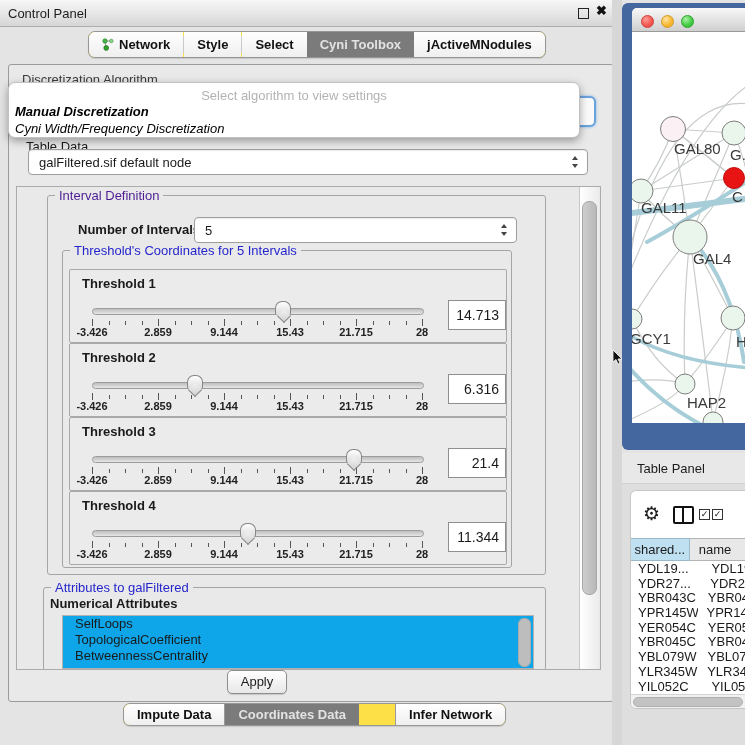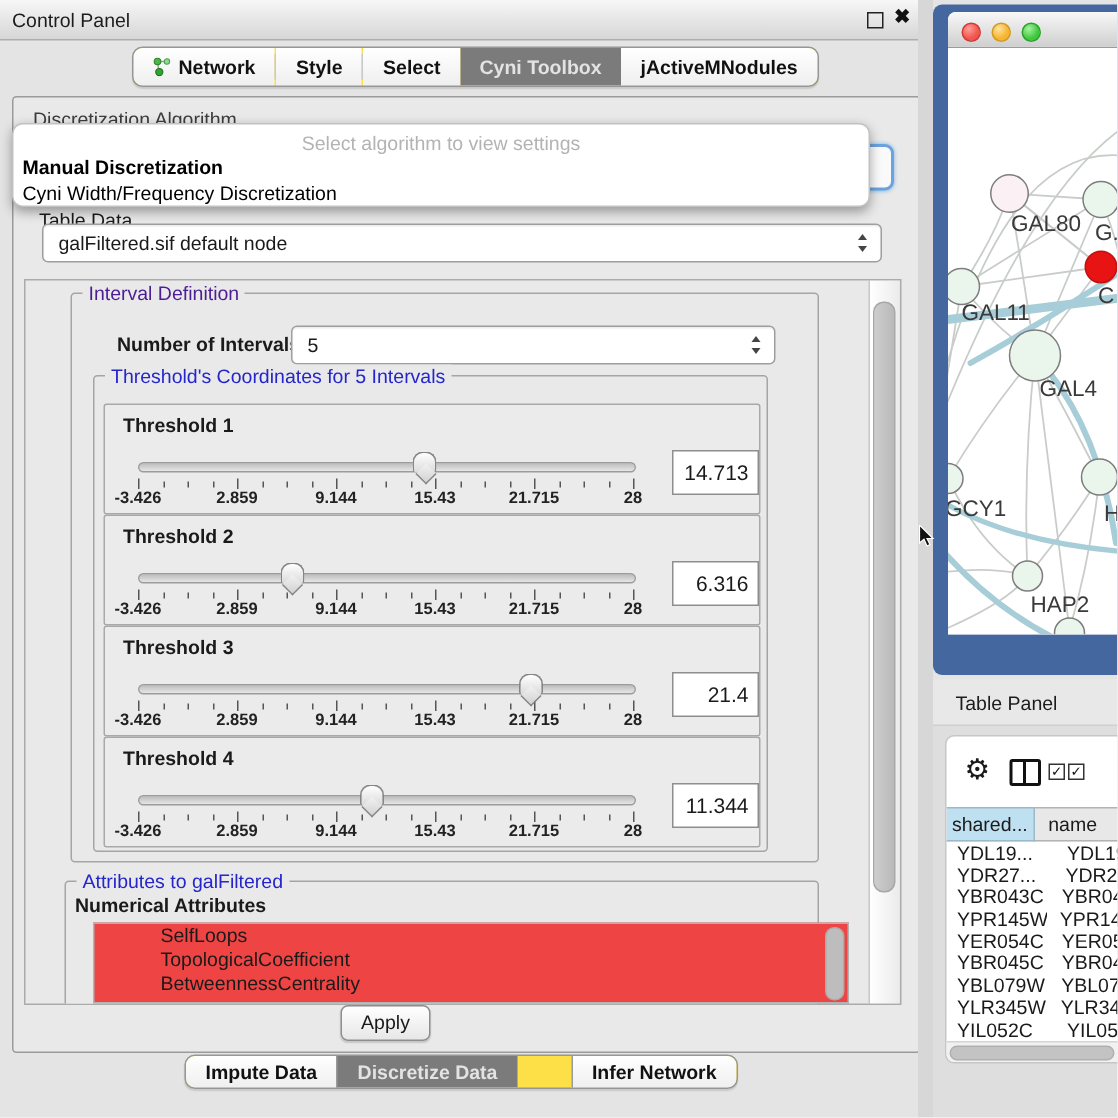--- a/index.html
+++ b/index.html
@@ -32,21 +32,21 @@
   .combo .val{position:absolute;left:10px;top:50%;transform:translateY(-50%);white-space:nowrap;}
   .updown{position:absolute;right:8px;top:50%;transform:translateY(-50%);width:7px;height:12px;}
   .updown:before,.updown:after{content:"";position:absolute;left:0;border-left:3.5px solid transparent;
     border-right:3.5px solid transparent;}
   .updown:before{top:0;border-bottom:4.5px solid #444;}
   .updown:after{bottom:0;border-top:4.5px solid #444;}
   
   #algo-popup{position:absolute;left:8px;top:82px;width:570px;height:54px;background:#fff;
     border:1px solid #c2c2c2;border-radius:7px;box-shadow:0 3px 8px rgba(0,0,0,.35);z-index:30;}
   #algo-popup .prompt{margin-top:5px;text-align:center;font-size:13px;color:#b3b3b3;}
-  #algo-popup .opt{font-size:13px;color:#000;padding:1px 6px;line-height:15px;}
+  #algo-popup .opt{font-size:13px;color:#000;padding:1px 6px;line-height:15px;font-style:italic;}
   #algo-popup .opt.b{font-weight:700;}
   #algo-title{position:absolute;left:22px;top:72px;font-size:13px;color:#3c3c3c;z-index:5;}
   #algo-combo-fragment{position:absolute;left:536px;top:96px;width:56px;height:27px;z-index:4;
     border:2px solid #6ba3dd;border-radius:6px;background:#fafafa;box-shadow:0 0 3px #7fb2e6;}
   
   #viewport{position:absolute;left:16px;top:186px;width:583px;height:482px;background:#e9e9e9;
     border:1px solid #ababab;overflow:hidden;}
   .vscroll{position:absolute;right:1px;top:0;width:19px;height:100%;
     background:linear-gradient(90deg,#ffffff,#ececec);border-left:1px solid #c7c7c7;}
   .vscroll .thumbbar{position:absolute;left:2px;width:13px;border-radius:7px;
@@ -62,22 +62,22 @@
   .thumb:after{content:"";position:absolute;left:2.2px;top:8.5px;width:9px;height:9px;
     transform:rotate(45deg);border-right:1px solid #858585;border-bottom:1px solid #858585;
     background:linear-gradient(135deg,#f2f2f2,#d2d2d2);}
   .tick{position:absolute;width:1px;background:#555;}
   .tick-label{position:absolute;top:56px;font-size:11px;font-weight:700;color:#222;
     transform:translateX(-50%);white-space:nowrap;}
   .val-box{position:absolute;left:378px;top:30px;width:50px;height:28px;background:#fff;
     border:1px solid #8e8e8e;font-size:14px;text-align:right;line-height:28px;padding-right:6px;}
   
   .attr-sub{position:absolute;left:6px;top:8px;font-size:13px;font-weight:700;}
-  .attr-list{position:absolute;left:18px;top:27px;width:470px;height:52px;background:#ef4444;
-    border:1px solid #b2b2b2;overflow:hidden;padding-left:32px;}
+  .attr-list{position:absolute;left:18px;top:27px;width:470px;height:52px;background:#0ea5e9;
+    border:1px solid #b2b2b2;overflow:hidden;}
   .attr-item{font-size:13px;line-height:16px;padding-left:12px;white-space:nowrap;}
   .list-scroll{position:absolute;right:2px;top:2px;width:11px;height:47px;border-radius:6px;
     background:#bdbdbd;border:1px solid #ababab;}
   
   #apply-btn{position:absolute;left:227px;top:670px;width:58px;height:22px;border:1px solid #8e8e8e;
     border-radius:5px;background:linear-gradient(#ffffff,#e7e7e7);font-size:13px;text-align:center;
     line-height:22px;box-shadow:0 1px 1px rgba(0,0,0,.15);}
   
   #gap-strip{position:absolute;left:612px;top:0;width:10px;height:745px;background:#d7d7d7;}
   #net-frame{position:absolute;left:622px;top:3px;width:123px;height:447px;background:#44679f;
@@ -343,21 +343,21 @@
 
     <div class="vscroll">
       <div class="thumbbar" style="top:14px;height:392px;"></div>
     </div>
   </div>
 
   <div id="apply-btn">Apply</div>
 
   <div class="tabbar" id="bottom-tabs">
       <div class="seg">Impute Data</div>
-      <div class="seg sel" style="border-left: 1px solid rgb(154, 154, 154);">Discretize Data</div>
+      <div class="seg sel" style="border-left: 1px solid rgb(154, 154, 154);">Coordinates Data</div>
       <div class="seg" style="border-left: 1px solid rgb(154, 154, 154); margin-left: 36px;">Infer Network</div>
     </div>
 
   <div id="gap-strip"></div>
 
   <div id="net-frame">
     <div id="net-window">
       <div id="net-titlebar">
         <span class="light red"></span>
         <span class="light yellow"></span>

